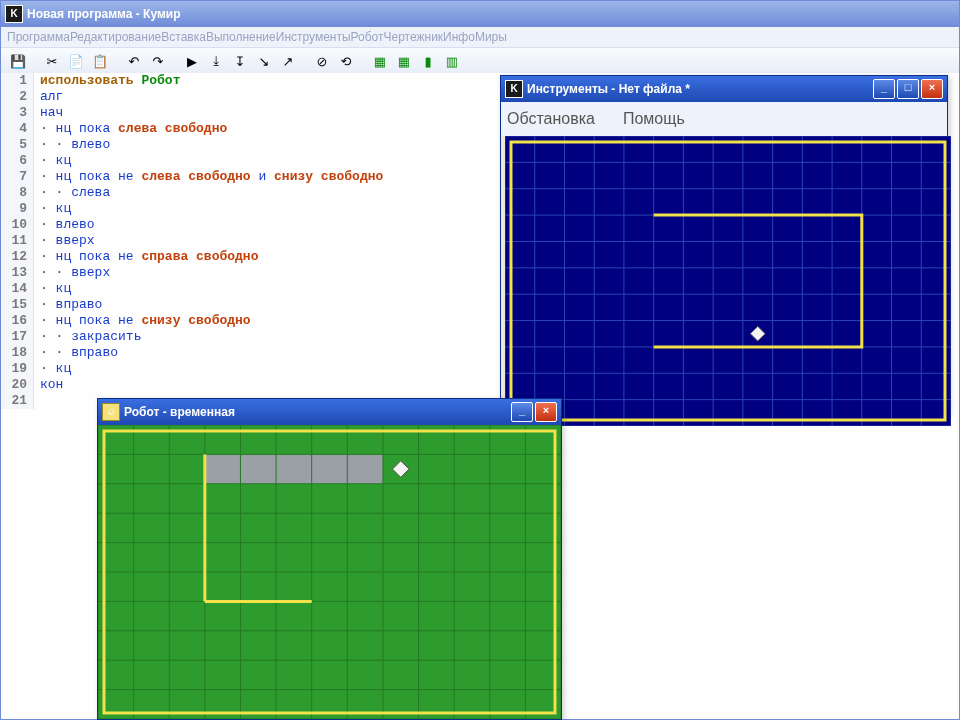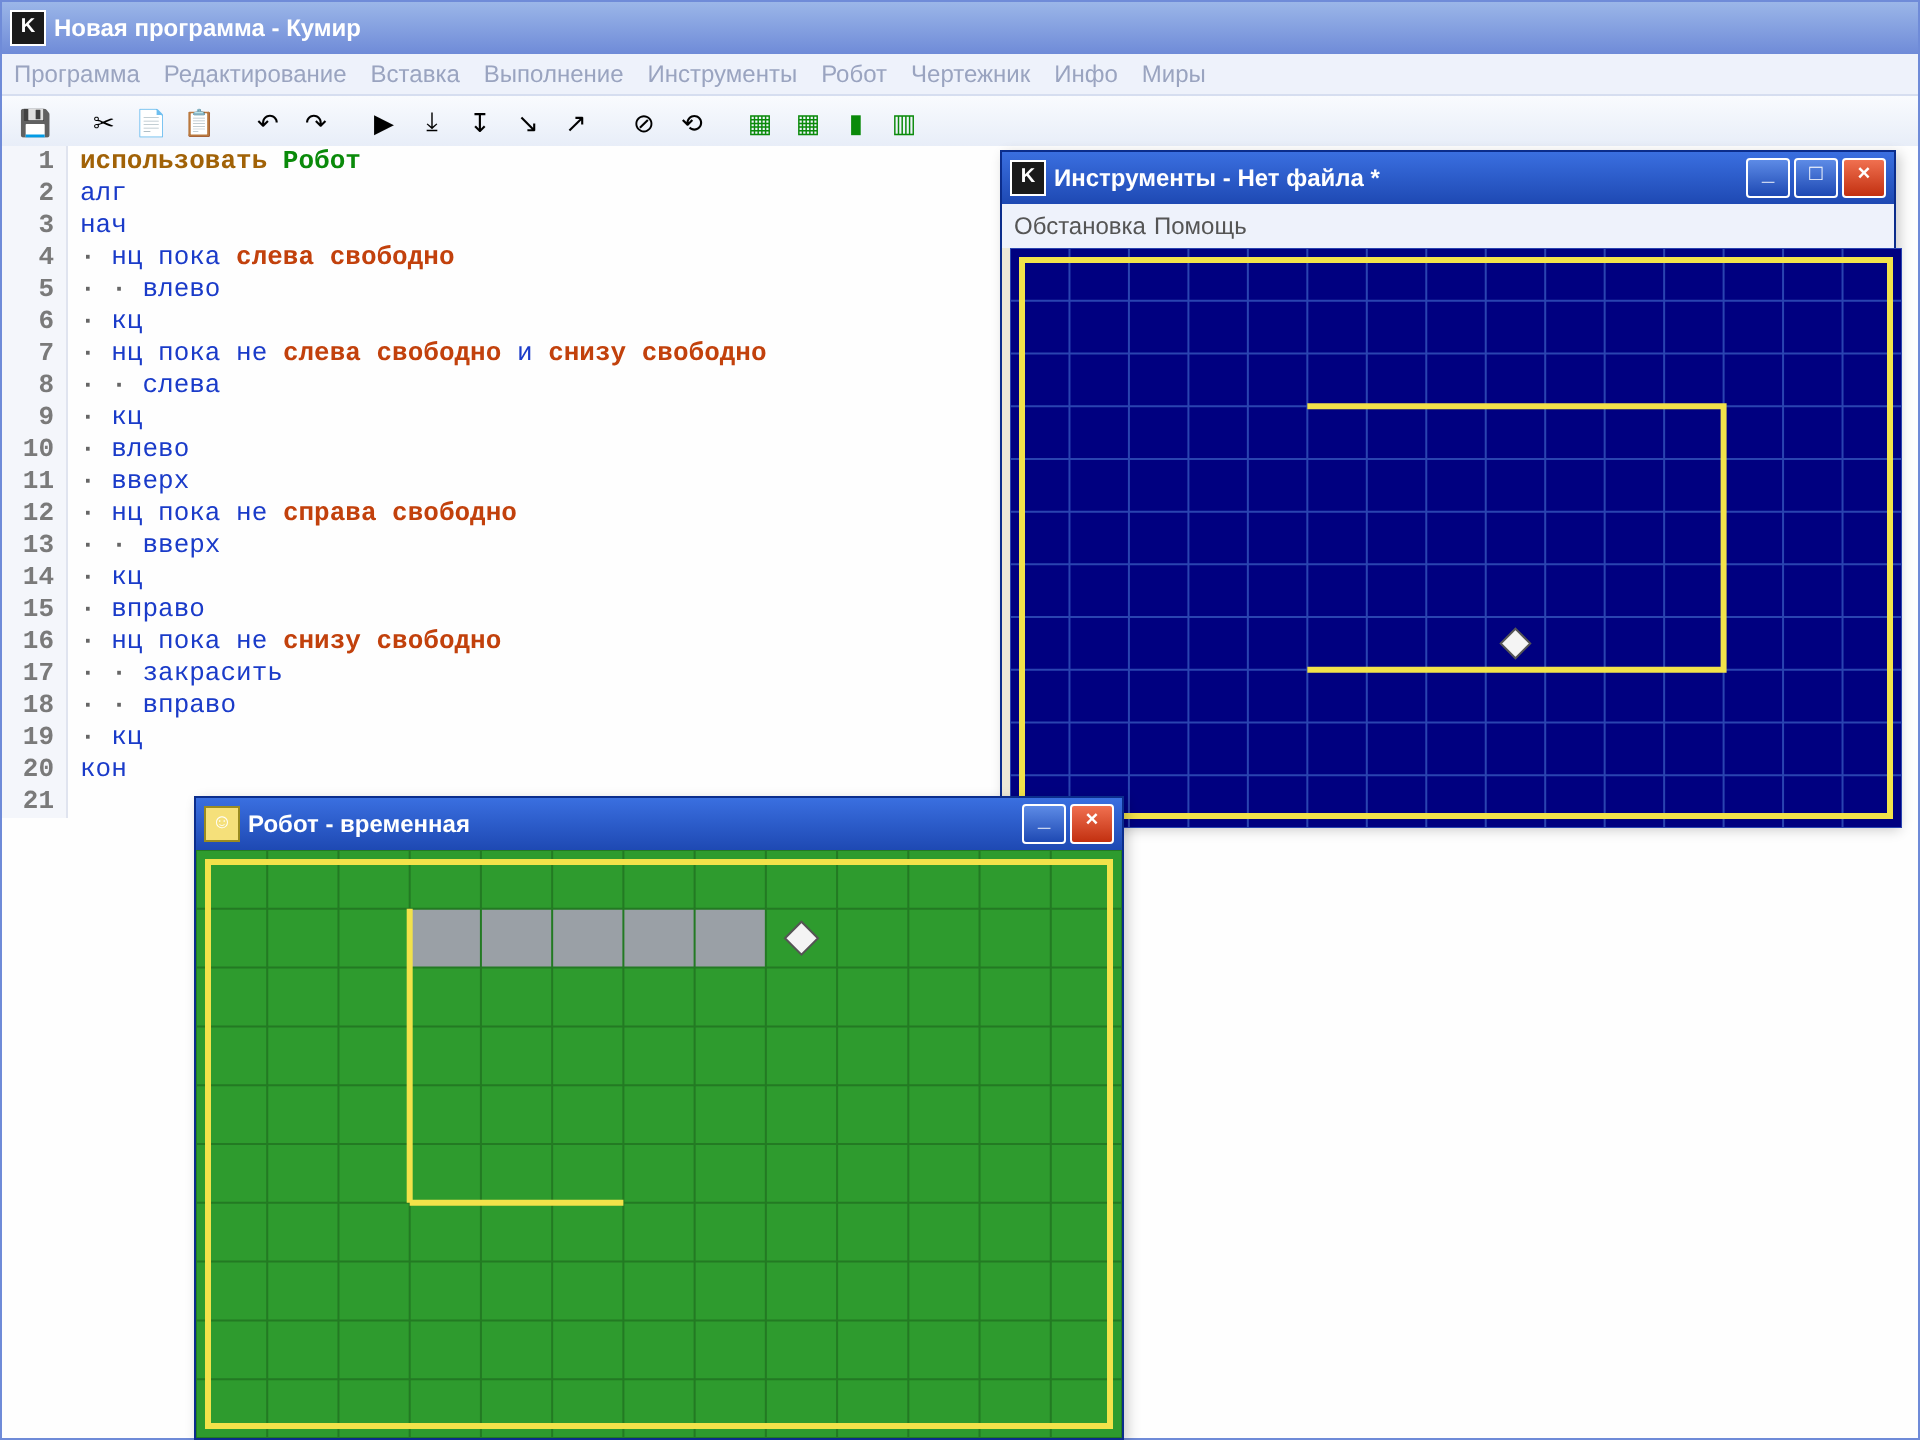--- a/index.html
+++ b/index.html
@@ -14,21 +14,21 @@
   .xp-icon{width:16px;height:16px;background:#1a1a1a;color:#fff;font-size:10px;
     line-height:16px;text-align:center;font-weight:bold;margin-right:4px;
     border:1px solid #fff;}
   .xp-btns{margin-left:auto;display:flex;gap:2px;}
   .xp-btn{width:20px;height:18px;background:linear-gradient(#5d8be6,#1e49b3);
     border:1px solid #fff;border-radius:2px;color:#fff;font-size:11px;
     line-height:14px;text-align:center;}
   .xp-btn.close{background:linear-gradient(#f07050,#c23010);}
   
   .menu-bar{height:20px;background:#eef2fb;display:flex;align-items:center;
-    padding:0 6px;gap:12px;color:#9aa4c0;font-size:12px;
+    padding:0 6px;color:#9aa4c0;font-size:12px;
     border-bottom:1px solid #d6def0;}
   
   .toolbar{height:26px;background:linear-gradient(#f9fbfe,#e7edf8);
     display:flex;align-items:center;padding:0 6px;gap:2px;
     border-bottom:1px solid #c2cbe4;}
   .tbtn{width:20px;height:20px;display:flex;align-items:center;justify-content:center;
     font-size:13px;border:1px solid transparent;border-radius:2px;}
   .tsep{width:8px;}
   
   .code-area{position:absolute;left:0;top:72px;right:0;bottom:0;
@@ -39,22 +39,22 @@
     background:#f4f6fb;border-right:1px solid #e0e4ef;}
   .code{padding-left:6px;white-space:pre;}
   .kw-use{color:#a16207;}
   .kw-ctrl{color:#c2410c;font-weight:bold;}
   .kw-text{color:#1a3bc9;font-weight:normal;}
   .kw-actor{color:#0a8a0a;font-weight:bold;}
   .dot{color:#666;}
   
   .child-window{position:absolute;background:#ece9d8;border:1px solid #0b2d8c;
     box-shadow:2px 2px 6px rgba(0,0,0,.2);box-sizing:border-box;}
-  .child-menu{height:22px;background:#eef2fb;font-size:12px;color:#555;
-    display:flex;align-items:center;gap:4px;padding:0 6px;}
+  .child-menu{height:34px;background:#eef2fb;font-size:16px;color:#555;
+    display:flex;align-items:center;gap:28px;padding:0 6px;}
   .grid-area{position:relative;background:#000080;}
   .grid-area.green{background:#2e9b2e;}
   svg{display:block;}
 </style>
 </head>
 <body>
 
 <div class="main-window">
 
   <div class="xp-titlebar inactive">

